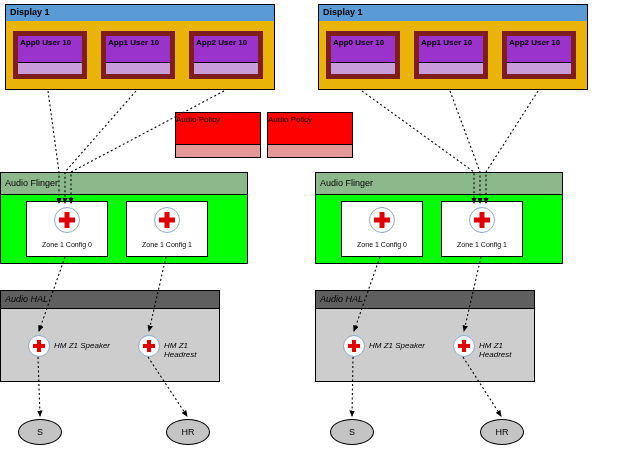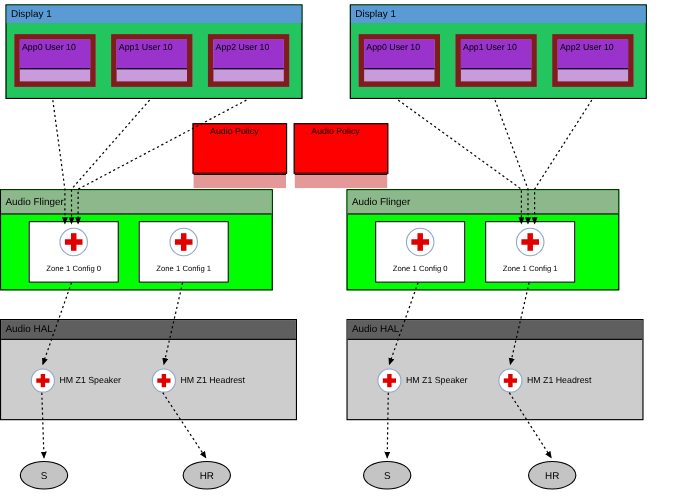--- a/index.html
+++ b/index.html
@@ -3,47 +3,47 @@
 <meta charset="utf-8">
 <style>
   html,body { margin:0; padding:0; background:#fff; }
   .canvas {
     position:relative; width:622px; height:454px; background:#ffffff;
     font-family:"Liberation Sans", sans-serif; color:#000; overflow:hidden;
   }
   .canvas * { box-sizing:border-box; }
 
   
-  .display { position:absolute; top:4px; width:270px; height:86px; background:#22c55e; border:1px solid #000; }
+  .display { position:absolute; top:4px; width:270px; height:86px; background:#eab308; border:1px solid #000;font-weight:bold; }
   .display-title { height:16px; background:#5B9BD5; font-size:9px; line-height:15px; padding-left:4px; }
   .app { position:absolute; top:26px; width:74px; height:48px; border:5px solid #7f1d1d; background:#C89BDB; }
   .app-label { height:27px; background:#9933CC; border-bottom:1px solid #000; font-size:8px; padding:2px 2px 0 2px; }
   .app-body { height:19px; }
 
   
   .policy { position:absolute; top:112px; width:86px; height:46px; border:1px solid #000; background:#FF0000; }
-  .policy-label { height:45px; font-size:8px; padding:2px 15px; }
+  .policy-label { height:31px; font-size:8px; padding:2px 0; }
   .policy-footer { height:13px; background:#E59898; border-top:1px solid #000; }
 
   
   .flinger { position:absolute; top:172px; width:248px; height:92px; background:#00FF00; border:1px solid #000; }
   .section-title { font-size:9px; padding-left:4px; }
   .flinger-title { height:22px; line-height:21px; background:#8CB88C; border-bottom:1px solid #000; }
   .zone { position:absolute; top:28px; width:82px; height:56px; background:#fff; border:1px solid #000; }
   .zone-label { position:absolute; top:39px; left:0; width:100%; text-align:center; font-size:7px; }
 
   
   .mixer { position:absolute; left:27px; top:5px; width:26px; height:26px; border-radius:50%;
            background:#fff; border:1px solid #8FA8C8; }
   .mixer::before, .mixer::after { content:""; position:absolute; background:#E00000; }
   .mixer::before { left:50%; top:4px; bottom:4px; width:5px; transform:translateX(-50%); }
   .mixer::after  { top:50%; left:4px; right:4px; height:5px; transform:translateY(-50%); }
 
   
-  .hal { position:absolute; top:290px; width:270px; height:92px; background:#CDCDCD; border:1px solid #000; }
+  .hal { position:absolute; top:290px; width:220px; height:92px; background:#CDCDCD; border:1px solid #000;font-style:italic; }
   .hal-title { height:18px; line-height:17px; background:#5F5F5F; border-bottom:1px solid #000; }
   .mixer-sm { position:absolute; width:22px; height:22px; border-radius:50%; background:#fff; border:1px solid #8FA8C8; }
   .mixer-sm::before, .mixer-sm::after { content:""; position:absolute; background:#E00000; }
   .mixer-sm::before { left:50%; top:4px; bottom:4px; width:4px; transform:translateX(-50%); }
   .mixer-sm::after  { top:50%; left:4px; right:4px; height:4px; transform:translateY(-50%); }
   .device-label { position:absolute; font-size:8px; }
 
   
   .sink { position:absolute; top:419px; width:44px; height:26px; border-radius:50%;
           background:#C4C4C4; border:1px solid #000; text-align:center; font-size:9px; line-height:25px; }

